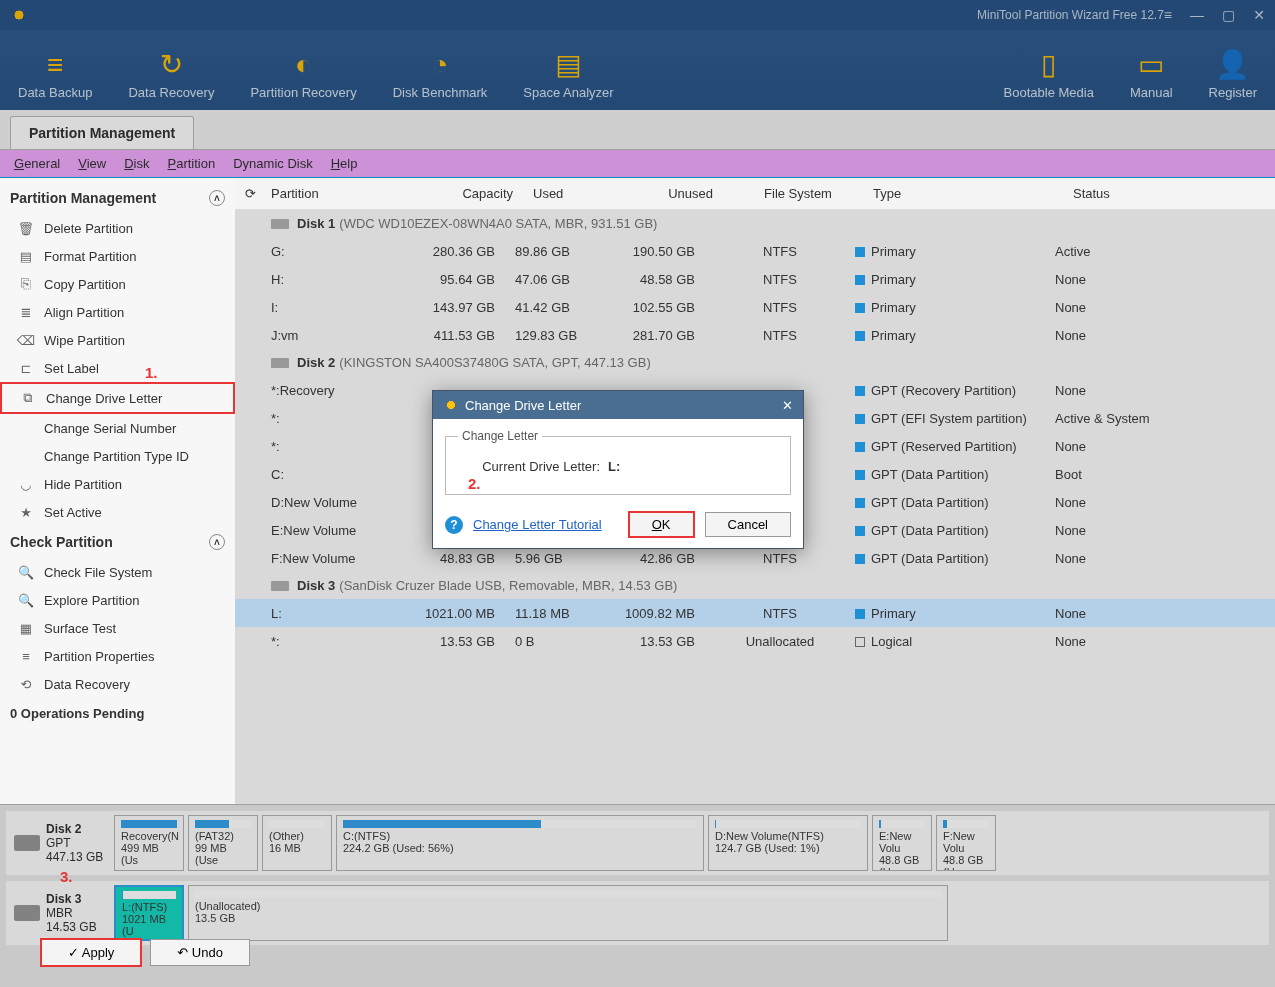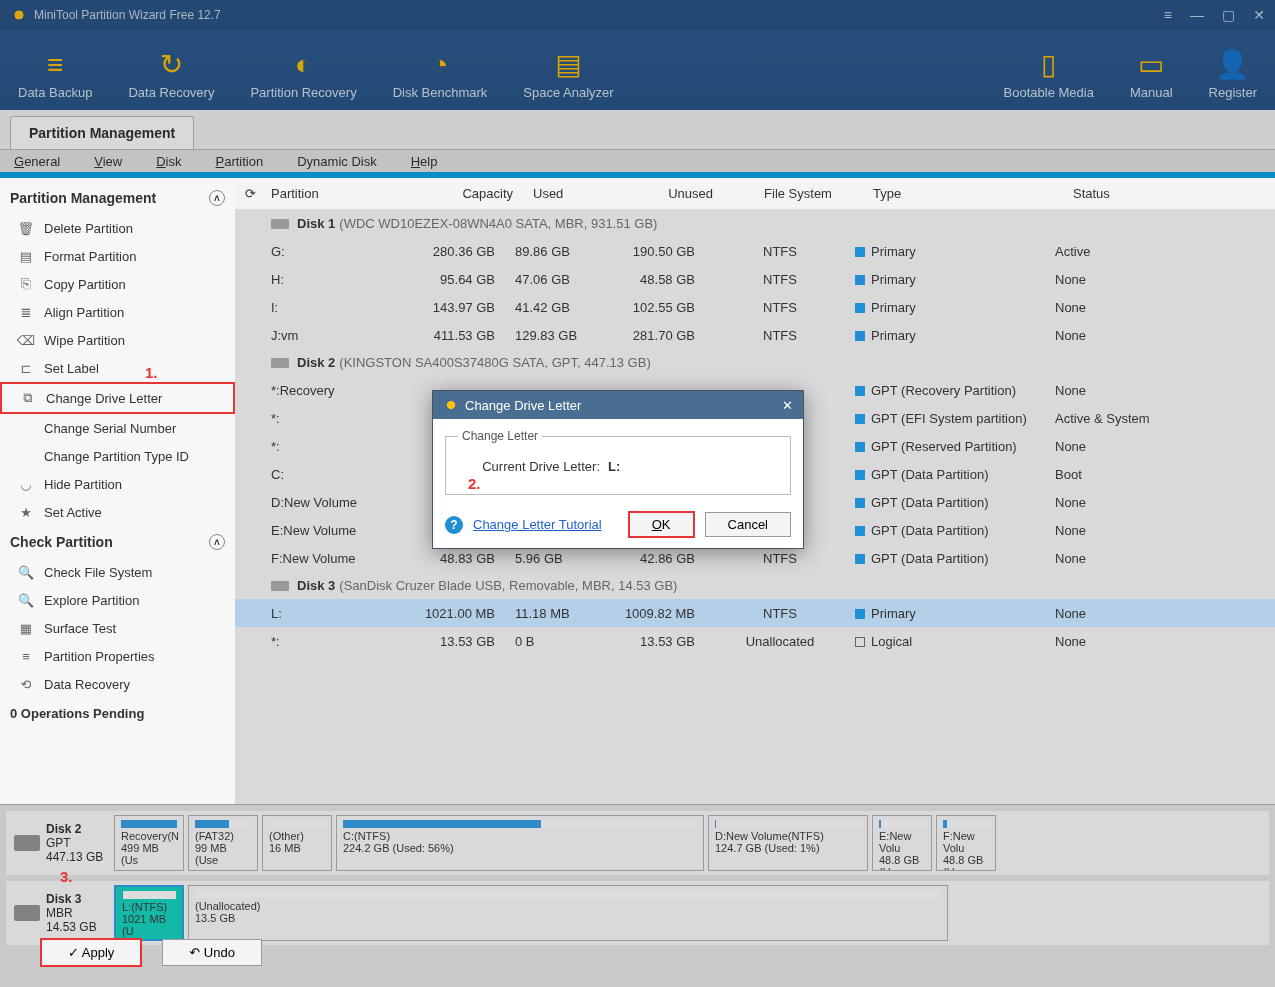--- a/index.html
+++ b/index.html
@@ -1,35 +1,35 @@
 <!DOCTYPE html>
 <html><head>
 <meta charset="utf-8">
 <style>
 * { box-sizing: border-box; margin: 0; padding: 0; font-family: "Segoe UI", Arial, sans-serif; }
 body { width: 1275px; height: 987px; background: #2d5a8c; overflow: hidden; position: relative; font-size: 13px; color: #333; }
 
 
-.titlebar { height: 30px; background: linear-gradient(#2a5589, #2a5589); display: flex; align-items: center; padding: 0 10px; color: #c8d6e5; font-size: 12px; }
+.titlebar { height: 30px; background: linear-gradient(#2a5589, #2a5589); display: flex; align-items: center; padding: 0 10px; color: #c8d6e5; font-size: 12px; text-align: right; }
 .titlebar .logo { width: 18px; height: 18px; margin-right: 6px; background: radial-gradient(circle, #ffc107 35%, #2a5589 36%); border-radius: 50%; }
 .titlebar .title { flex: 1; }
 .titlebar .win-icons { display: flex; gap: 18px; font-size: 14px; }
 
 
 .toolbar { height: 80px; background: linear-gradient(#2f5d92, #2a5589); display: flex; padding: 8px 0 0 0; }
 .toolbar .tbtn { display: flex; flex-direction: column; align-items: center; justify-content: center; padding: 4px 18px; color: #d6e2ee; font-size: 13px; cursor: pointer; }
 .toolbar .tbtn .ticon { width: 32px; height: 32px; margin-bottom: 4px; display: flex; align-items: center; justify-content: center; font-size: 28px; color: #ffc107; }
 .toolbar .spacer { flex: 1; }
 
 
 .tabbar { background: #f4f4f4; display: flex; padding: 6px 10px 0 10px; border-bottom: 1px solid #bbb; }
 .tab { background: #fff; padding: 8px 18px; font-weight: bold; border: 1px solid #bbb; border-bottom: none; border-radius: 3px 3px 0 0; font-size: 14px; }
 
 
-.menubar { background: #e5e5e5; height: 28px; display: flex; align-items: center; gap: 34px; padding: 0 14px; border-bottom: 6px solid #0ea5e9; font-size: 13px; }
+.menubar { background: #f0abfc; height: 28px; display: flex; align-items: center; gap: 18px; padding: 0 14px; border-bottom: 1px solid #0ea5e9; font-size: 13px; }
 .menubar span { cursor: pointer; }
 .menubar span u { text-decoration: underline; }
 
 
 .main { display: flex; height: calc(100% - 30px - 80px - 38px - 28px - 185px); background: #fff; }
 .sidebar { width: 235px; background: #f7f7f7; overflow-y: auto; position: relative; padding: 4px 0; }
 .sidegroup { padding: 8px 10px; font-weight: bold; font-size: 14px; display: flex; justify-content: space-between; align-items: center; }
 .sideitem { padding: 6px 10px 6px 18px; display: flex; align-items: center; gap: 10px; cursor: pointer; font-size: 13px; }
 .sideitem .sicon { width: 16px; height: 16px; display: flex; align-items: center; justify-content: center; color: #666; }
 .sideitem.hl { border: 2px solid #e83434; }
@@ -55,21 +55,21 @@
 
 
 .bottom { height: 185px; background: #ededed; border-top: 1px solid #bbb; padding: 6px 6px 0 6px; }
 .diskmap { background: #fff; display: flex; margin-bottom: 6px; padding: 4px; gap: 4px; height: 64px; }
 .dminfo { width: 100px; display: flex; align-items: center; gap: 6px; padding-left: 4px; font-size: 12px; }
 .dminfo .diskicon { width: 26px; height: 16px; background: #999; border-radius: 2px; }
 .blk { border: 1px solid #999; padding: 4px 6px; font-size: 11px; overflow: hidden; position: relative; }
 .blk .bar { height: 8px; background: #ddd; margin-bottom: 2px; position: relative; }
 .blk .bar .fill { height: 100%; background: #2d8bc9; }
 .blk.sel { border: 2px solid #2d8bc9; background: #14b8a6; }
-.btnbar { display: flex; gap: 20px; padding: 10px 20px; align-items: center; }
+.btnbar { display: flex; gap: 8px; padding: 10px 20px; align-items: center; }
 .appbtn { padding: 5px 26px; border: 1px solid #999; background: #f4f4f4; font-size: 13px; cursor: pointer; }
 .appbtn.hl { border: 2px solid #e83434; }
 
 
 .modal-overlay { position: absolute; inset: 0; background: rgba(0,0,0,0.15); }
 .dialog { position: absolute; top: 390px; left: 432px; width: 372px; background: #fff; border: 1px solid #456; box-shadow: 0 4px 20px rgba(0,0,0,.4); }
 .dlg-title { background: #4a6d92; color: #fff; padding: 6px 10px; display: flex; align-items: center; justify-content: space-between; font-size: 13px; }
 .dlg-title .dlg-logo { width: 16px; height: 16px; background: radial-gradient(circle, #ffc107 35%, #4a6d92 36%); border-radius: 50%; margin-right: 6px; }
 .dlg-body { padding: 10px 12px 4px; }
 fieldset { border: 1px solid #bbb; padding: 10px 12px 14px; margin-bottom: 8px; }

